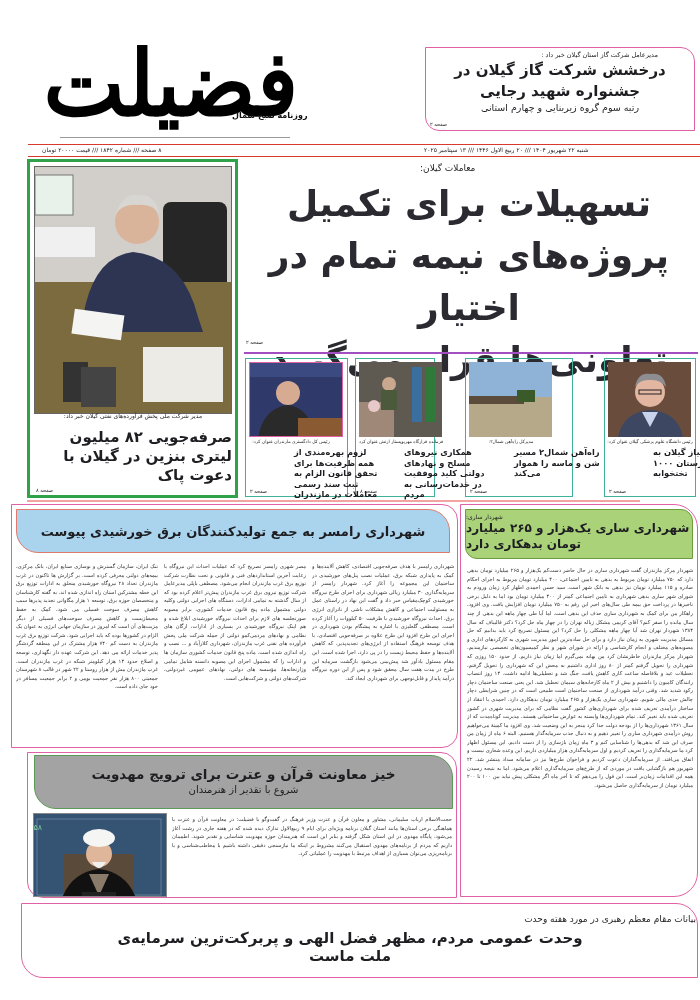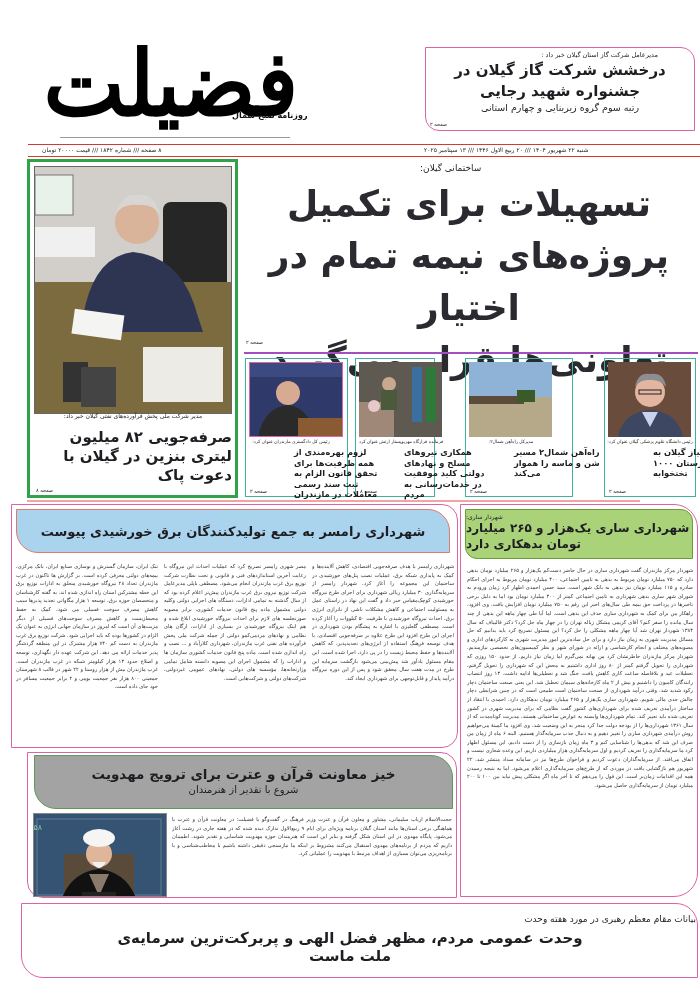--- a/index.html
+++ b/index.html
@@ -83,21 +83,21 @@
   <div class="promo-title">جشنواره شهید رجایی</div>
   <div class="promo-sub">رتبه سوم گروه زیربنایی و چهارم استانی</div>
   <div class="page-ref" style="position:absolute;left:4px;bottom:3px;">صفحه ۲</div>
 </div>
 
 <div class="abs rule-red" style="left:28px;top:144px;width:672px;"></div>
 <div class="abs dateline">شنبه ۲۲ شهریور ۱۴۰۴ /// ۲۰ ربیع الاول ۱۴۴۶ /// ۱۳ سپتامبر ۲۰۲۵</div>
 <div class="abs issueline">۸ صفحه /// شماره ۱۸۴۲ /// قیمت ۲۰۰۰۰ تومان</div>
 <div class="abs rule-red" style="left:28px;top:156px;width:672px;"></div>
 
-<div class="abs lead-kicker">ساختمانی گیلان:</div>
+<div class="abs lead-kicker">معاملات گیلان:</div>
 <div class="abs lead-title">
   <div>تسهیلات برای تکمیل</div>
   <div>پروژه‌های نیمه تمام در اختیار</div>
   <div>تعاونی‌ها قرار می‌گیرد</div>
 </div>
 <div class="abs page-ref lead-ref">صفحه ۲</div>
 <div class="abs purple-rule"></div>
 
 <div class="abs green-box">
   <div class="abs photo-main">

